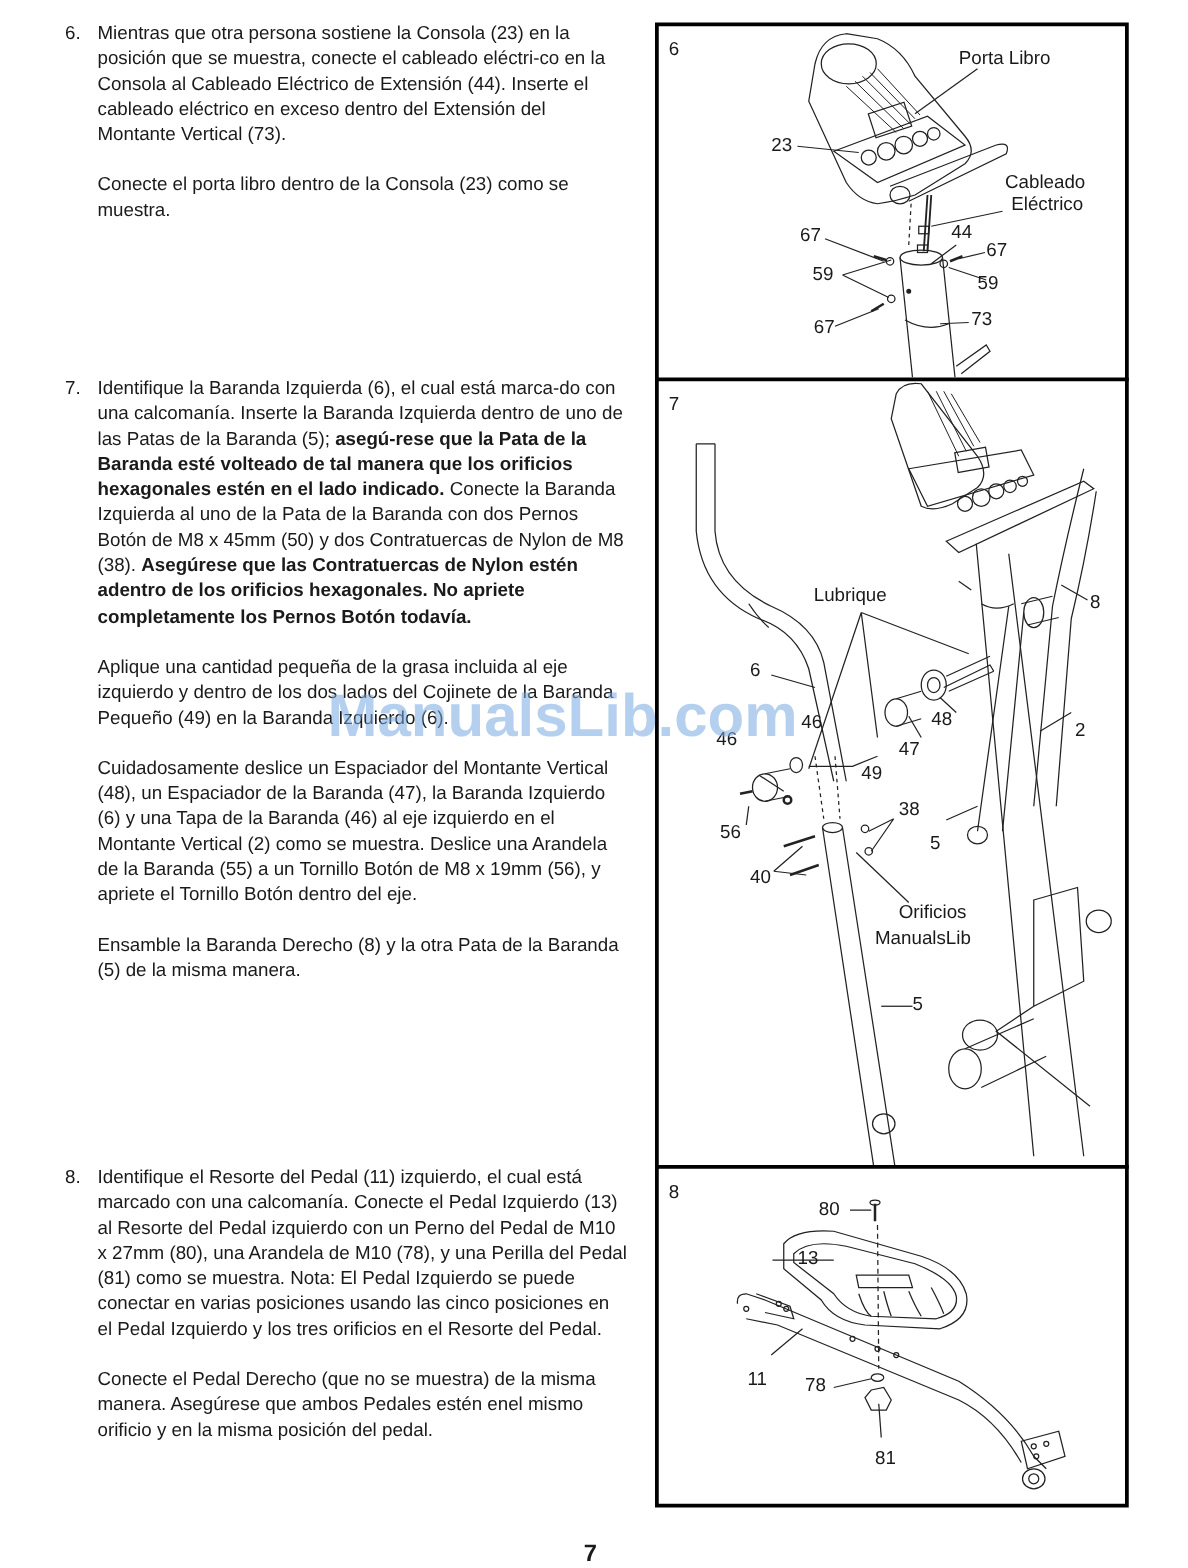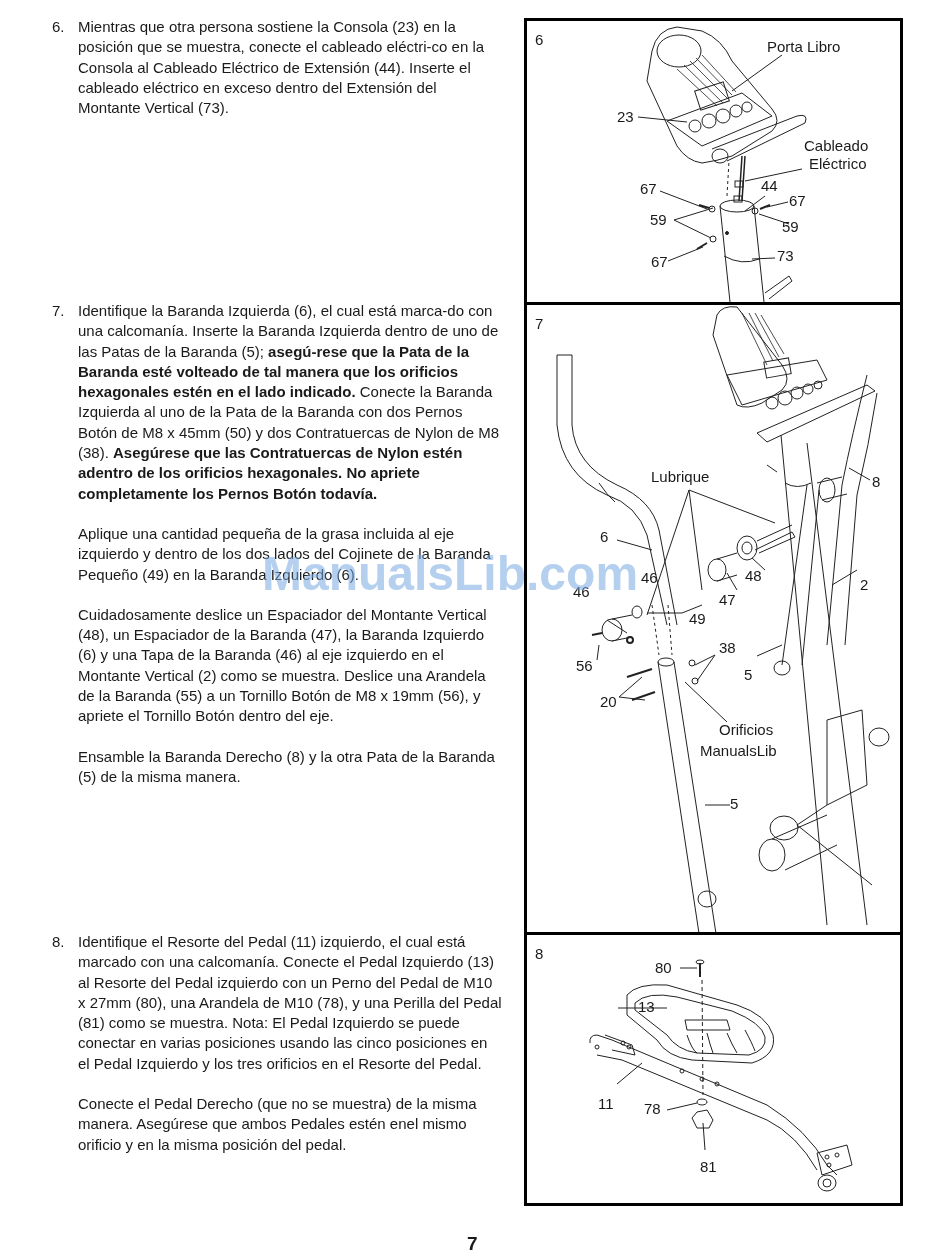--- a/index.html
+++ b/index.html
@@ -23,20 +23,21 @@
     .page-number { position: absolute; left: 467px; top: 1233px; font-size: 19px; font-weight: bold; }
     .watermark { position: absolute; left: 262px; top: 546px; font-size: 48px; font-weight: bold;
                  color: rgba(120, 170, 225, 0.55); letter-spacing: 0px; pointer-events: none; }
   </style>
 </head>
 <body>
 
 <div class="step" id="step6">
   <span class="num">6.</span>
   <div class="para">Mientras que otra persona sostiene la Consola (23) en la posición que se muestra, conecte el cableado eléctri-co en la Consola al Cableado Eléctrico de Extensión (44). Inserte el cableado eléctrico en exceso dentro del Extensión del Montante Vertical (73).</div>
+  <div class="para">Conecte el porta libro dentro de la Consola (23) como se muestra.</div>
 </div>
 
 <div class="step" id="step7">
   <span class="num">7.</span>
   <div class="para"><span>Identifique la Baranda Izquierda (6), el cual está marca-do con una calcomanía. Inserte la Baranda Izquierda dentro de uno de las Patas de la Baranda (5); </span><b>asegú-rese que la Pata de la Baranda esté volteado de tal manera que los orificios hexagonales estén en el lado indicado.</b><span> Conecte la Baranda Izquierda al uno de la Pata de la Baranda con dos Pernos Botón de M8 x 45mm (50) y dos Contratuercas de Nylon de M8 (38). </span><b>Asegúrese que las Contratuercas de Nylon estén adentro de los orificios hexagonales. No apriete completamente los Pernos Botón todavía.</b></div>
   <div class="para">Aplique una cantidad pequeña de la grasa incluida al eje izquierdo y dentro de los dos lados del Cojinete de la Baranda Pequeño (49) en la Baranda Izquierdo (6).</div>
   <div class="para">Cuidadosamente deslice un Espaciador del Montante Vertical (48), un Espaciador de la Baranda (47), la Baranda Izquierdo (6) y una Tapa de la Baranda (46) al eje izquierdo en el Montante Vertical (2) como se muestra. Deslice una Arandela de la Baranda (55) a un Tornillo Botón de M8 x 19mm (56), y apriete el Tornillo Botón dentro del eje.</div>
   <div class="para">Ensamble la Baranda Derecho (8) y la otra Pata de la Baranda (5) de la misma manera.</div>
 </div>
 
@@ -190,21 +191,21 @@
   <span class="lbl" style="left:73px;top:223px;">6</span>
   <span class="lbl" style="left:78px;top:264px;padding-left:36px;">46</span>
   <span class="lbl" style="left:218px;top:262px;">48</span>
   <span class="lbl" style="left:333px;top:271px;">2</span>
   <span class="lbl" style="left:46px;top:278px;">46</span>
   <span class="lbl" style="left:192px;top:286px;">47</span>
   <span class="lbl" style="left:162px;top:305px;">49</span>
   <span class="lbl" style="left:192px;top:334px;">38</span>
   <span class="lbl" style="left:49px;top:352px;">56</span>
   <span class="lbl" style="left:217px;top:361px;">5</span>
-  <span class="lbl" style="left:73px;top:388px;">20</span>
+  <span class="lbl" style="left:73px;top:388px;">40</span>
   <span class="lbl center" style="left:192px;top:416px;">Orificios</span>
   <span class="lbl center" style="left:173px;top:437px;">ManualsLib</span>
   <span class="lbl" style="left:203px;top:490px;">5</span>
 </div>
 
 <div class="panel" style="top:935px; height:265px;">
   <svg width="373" height="265" viewBox="0 0 373 265" fill="none" stroke="#222" stroke-width="1">
 
     <path d="M100 60 Q110 48 140 50 L210 70 Q240 80 246 100 Q250 120 225 128 L165 125 Q140 122 130 105 L100 80 Z"></path>
     <path d="M108 68 Q120 56 150 62 L205 76 Q235 88 238 102 Q240 115 222 120 L170 118 Q150 115 140 100 L108 75 Z"></path>

